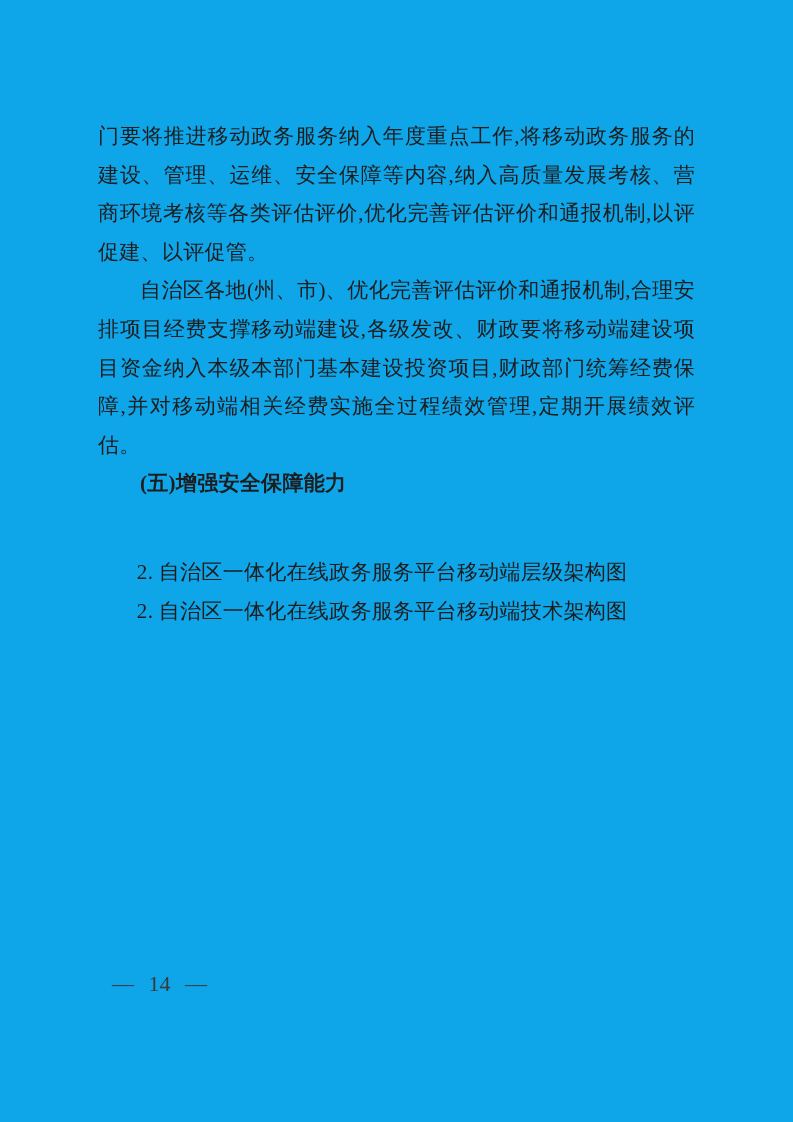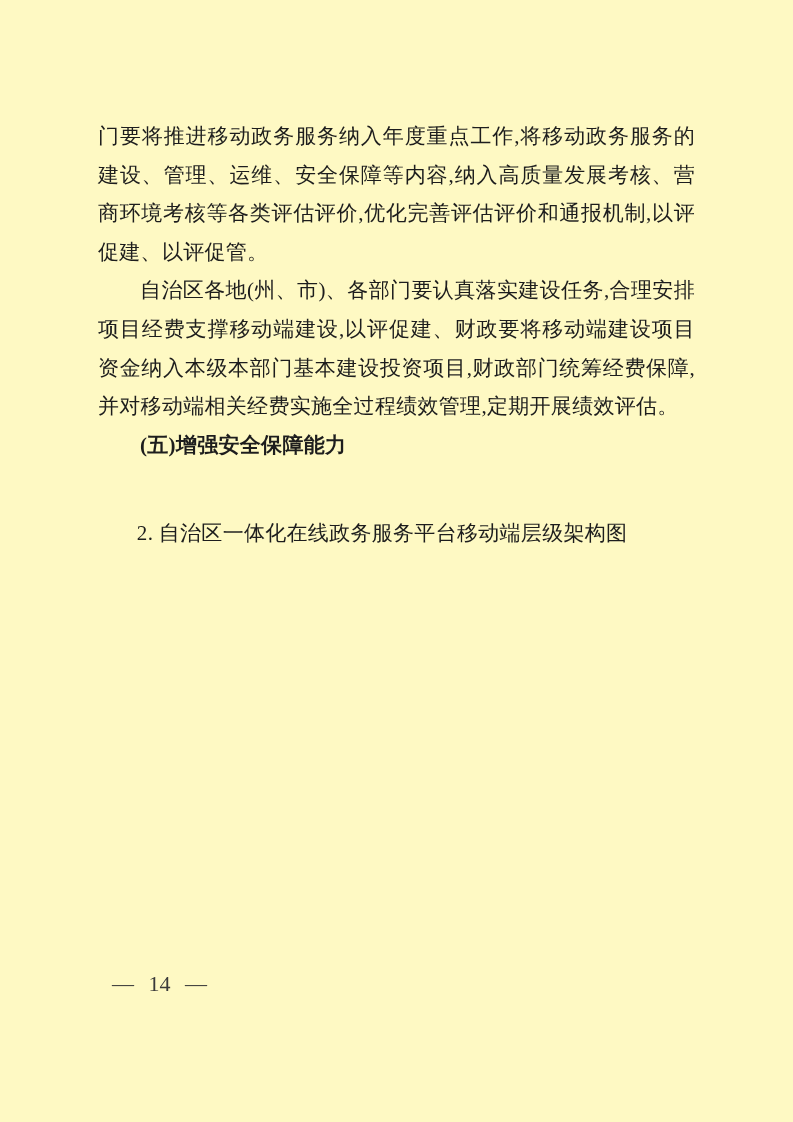--- a/index.html
+++ b/index.html
@@ -4,21 +4,21 @@
 <style>
   html, body {
     margin: 0;
     padding: 0;
     background: #e8e8e8;
   }
   .page {
     position: relative;
     width: 793px;
     height: 1122px;
-    background: #fef9c3;
+    background: #0ea5e9;
     font-family: "Liberation Serif", serif;
     color: #1d1d1d;
     overflow: hidden;
     margin: 0 auto;
   }
   .doc-body {
     position: absolute;
     left: 98px;
     top: 117px;
     width: 597px;
@@ -63,24 +63,25 @@
     word-spacing: 9px;
     color: #3a3a3a;
   }
 </style>
 </head>
 <body>
 
 <div class="page">
   <div class="doc-body">
     <p class="para no-indent">门要将推进移动政务服务纳入年度重点工作,将移动政务服务的建设、管理、运维、安全保障等内容,纳入高质量发展考核、营商环境考核等各类评估评价,优化完善评估评价和通报机制,以评促建、以评促管。</p>
-    <p class="para">自治区各地(州、市)、各部门要认真落实建设任务,合理安排项目经费支撑移动端建设,以评促建、财政要将移动端建设项目资金纳入本级本部门基本建设投资项目,财政部门统筹经费保障,并对移动端相关经费实施全过程绩效管理,定期开展绩效评估。</p>
+    <p class="para">自治区各地(州、市)、优化完善评估评价和通报机制,合理安排项目经费支撑移动端建设,各级发改、财政要将移动端建设项目资金纳入本级本部门基本建设投资项目,财政部门统筹经费保障,并对移动端相关经费实施全过程绩效管理,定期开展绩效评估。</p>
     <p class="heading">(五)增强安全保障能力</p>
 
     <div class="attach">
       <div class="attach-items">
         <div class="attach-item">2. 自治区一体化在线政务服务平台移动端层级架构图</div>
+        <div class="attach-item">2. 自治区一体化在线政务服务平台移动端技术架构图</div>
       </div>
     </div>
   </div>
 
   <div class="page-number">— 14 —</div>
 </div>
 
 </body></html>

